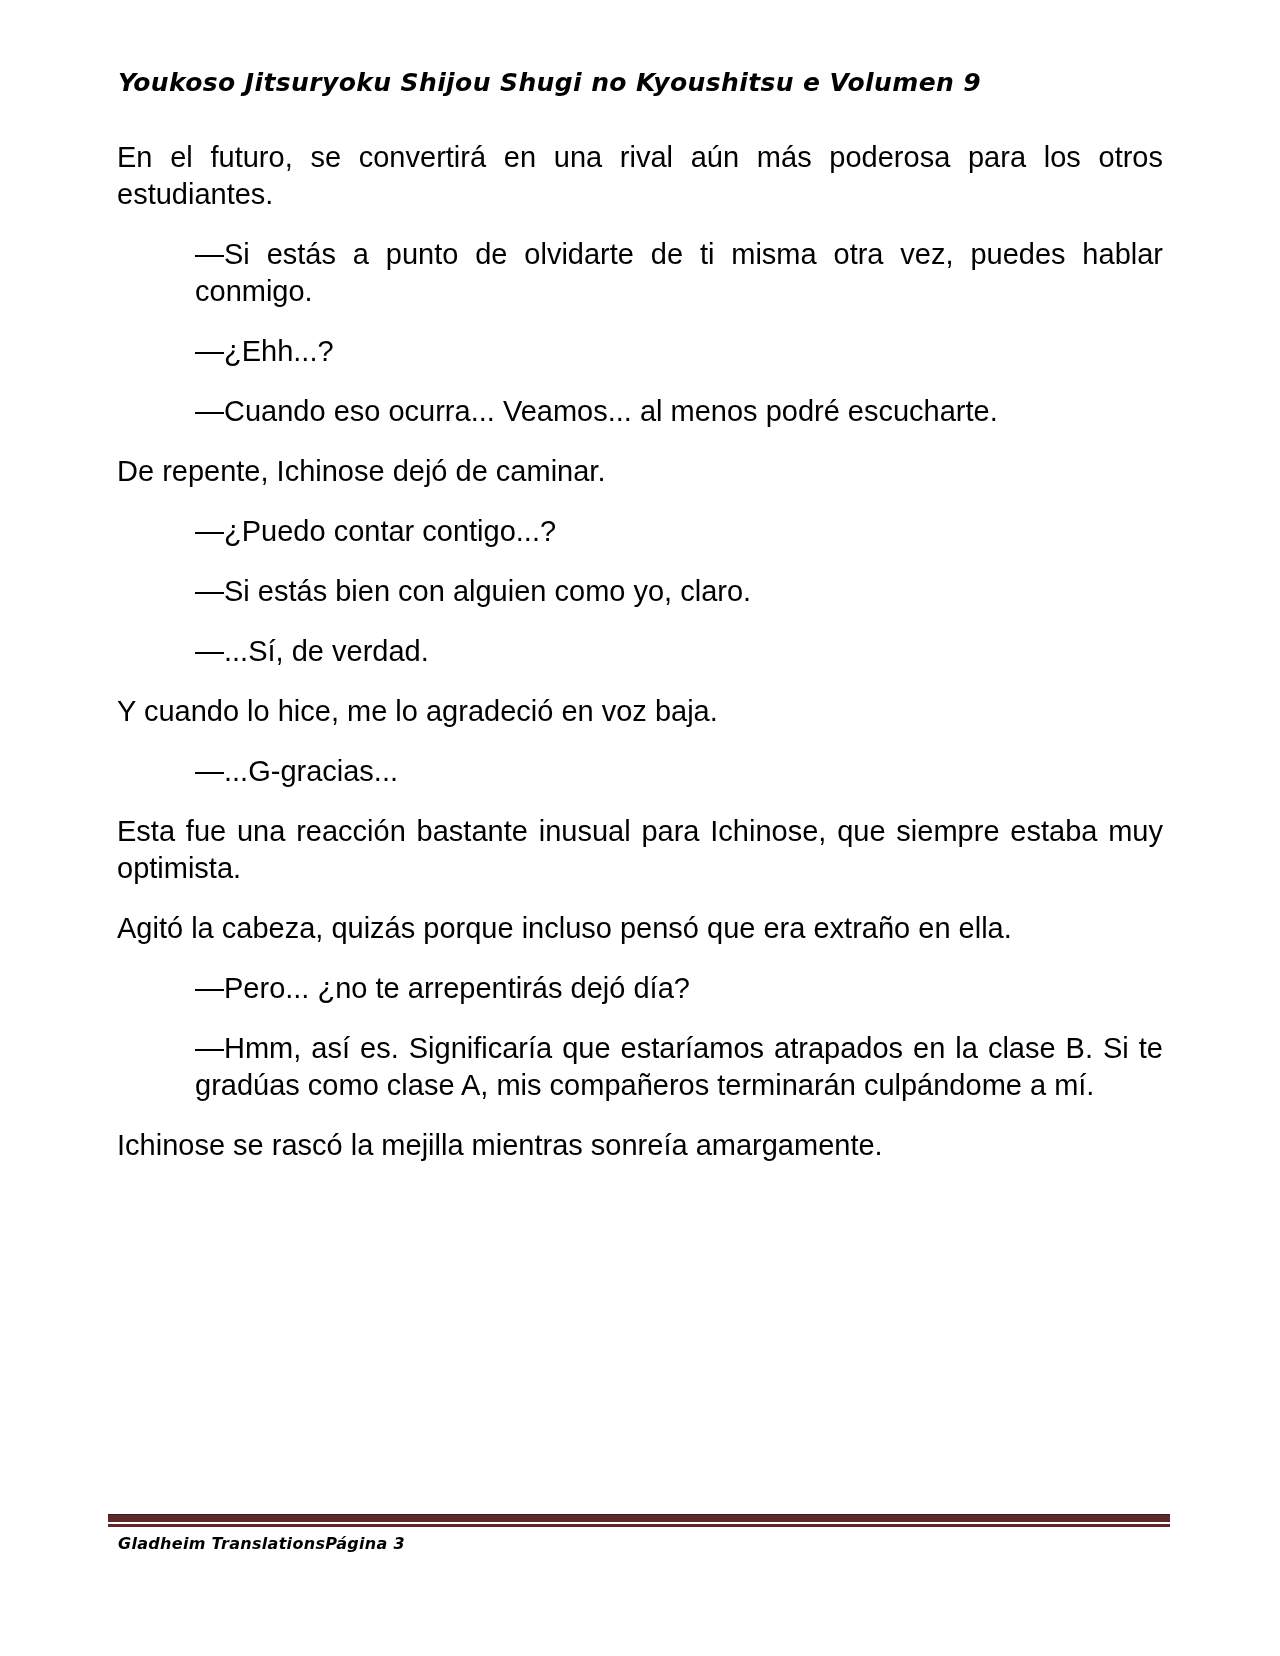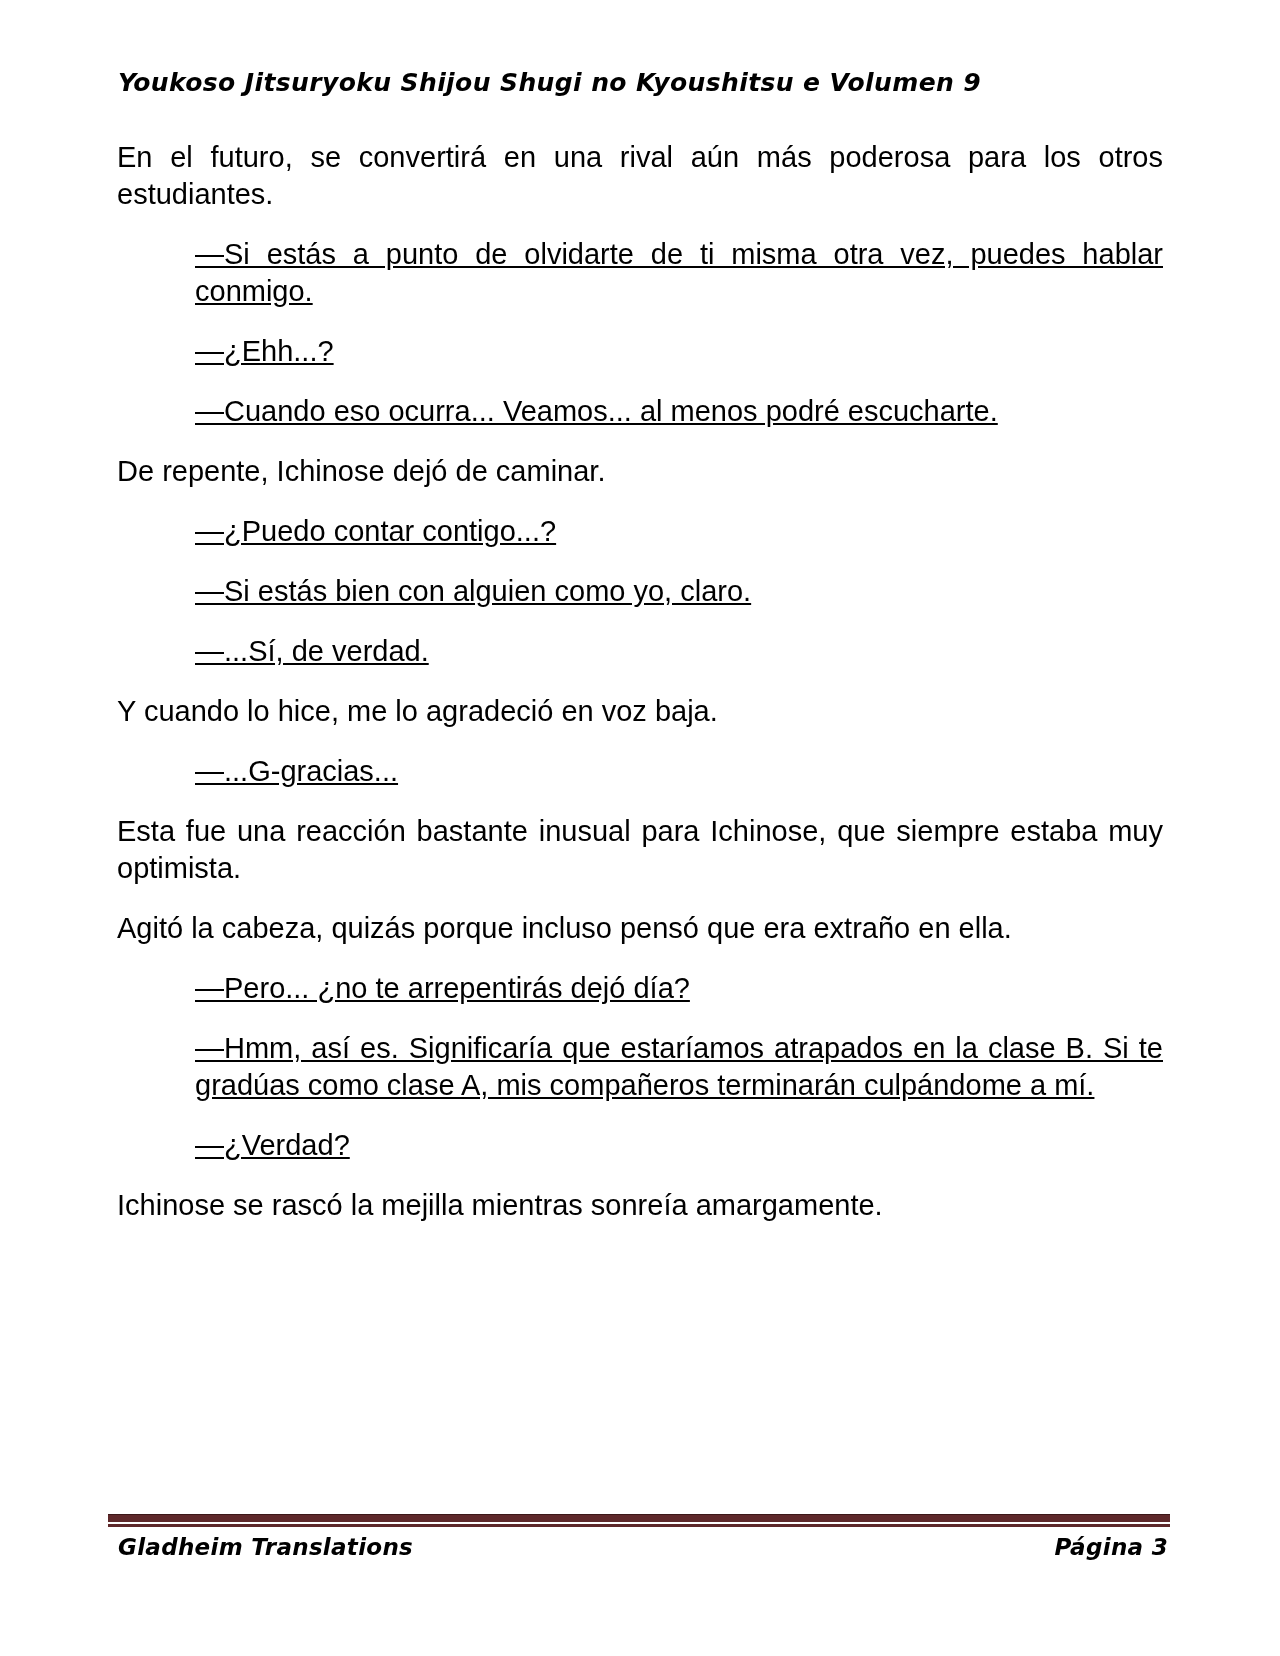--- a/index.html
+++ b/index.html
@@ -41,21 +41,20 @@
   }
   .page-body p {
     margin: 0 0 23px 7px;
     font-size: 29px;
     line-height: 37px;
     text-align: justify;
     text-justify: inter-word;
   }
   .page-body p.dialogue {
     padding-left: 78px;
-    text-decoration: underline;
   }
   
   .page-footer {
     position: absolute;
     left: 108px;
     top: 1514px;
     width: 1062px;
   }
   .rule-thick {
     height: 7px;
@@ -69,26 +68,26 @@
   .rule-thin {
     height: 3px;
     background: #5e282a;
   }
   .footer-row {
     box-sizing: border-box;
     margin-top: 7px;
     width: 100%;
     padding: 0 2px 0 10px;
     display: flex;
-    justify-content: space-between;
+    justify-content: flex-start;
     align-items: baseline;
     font-family: "DejaVu Sans", sans-serif;
     font-weight: bold;
     font-style: italic;
-    font-size: 23px;
+    font-size: 16px;
     letter-spacing: 0.3px;
   }
 </style>
 </head>
 <body>
 
 <div class="page">
 
   <div class="page-header">
     <div class="header-title">Youkoso Jitsuryoku Shijou Shugi no Kyoushitsu e Volumen 9</div>
@@ -102,21 +101,20 @@
       <p class="">De repente, Ichinose dejó de caminar.</p>
       <p class="dialogue">—¿Puedo contar contigo...?</p>
       <p class="dialogue">—Si estás bien con alguien como yo, claro.</p>
       <p class="dialogue">—...Sí, de verdad.</p>
       <p class="">Y cuando lo hice, me lo agradeció en voz baja.</p>
       <p class="dialogue">—...G-gracias...</p>
       <p class="">Esta fue una reacción bastante inusual para Ichinose, que siempre estaba muy optimista.</p>
       <p class="">Agitó la cabeza, quizás porque incluso pensó que era extraño en ella.</p>
       <p class="dialogue">—Pero... ¿no te arrepentirás dejó día?</p>
       <p class="dialogue">—Hmm, así es. Significaría que estaríamos atrapados en la clase B. Si te gradúas como clase A, mis compañeros terminarán culpándome a mí.</p>
-      <p class="dialogue">—¿Verdad?</p>
       <p class="">Ichinose se rascó la mejilla mientras sonreía amargamente.</p>
     </div>
 
   <div class="page-footer">
     <div>
       <div class="rule-thick"></div>
       <div class="rule-gap"></div>
       <div class="rule-thin"></div>
     </div>
     <div class="footer-row">

